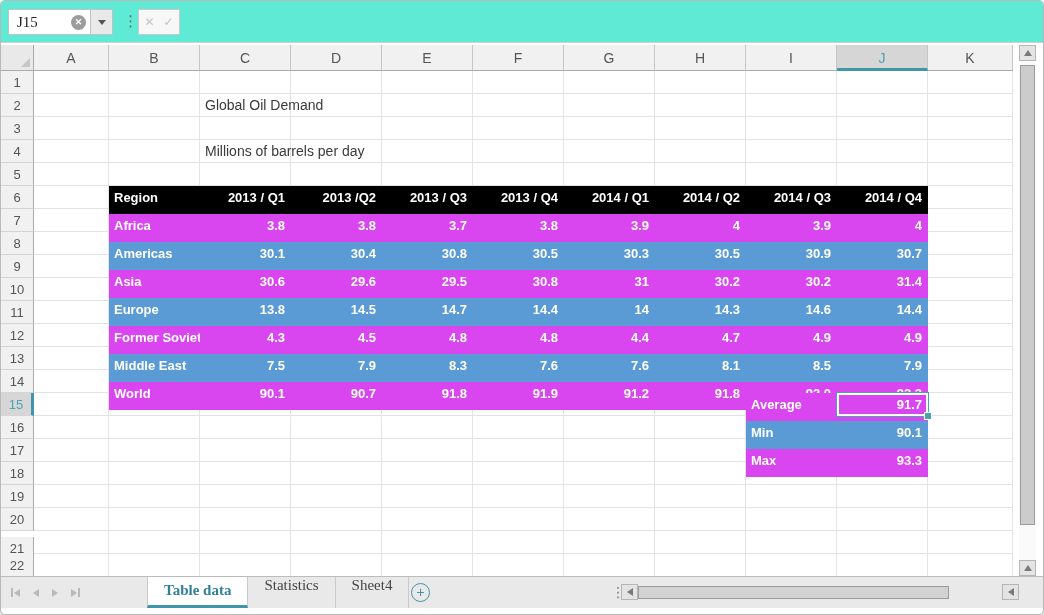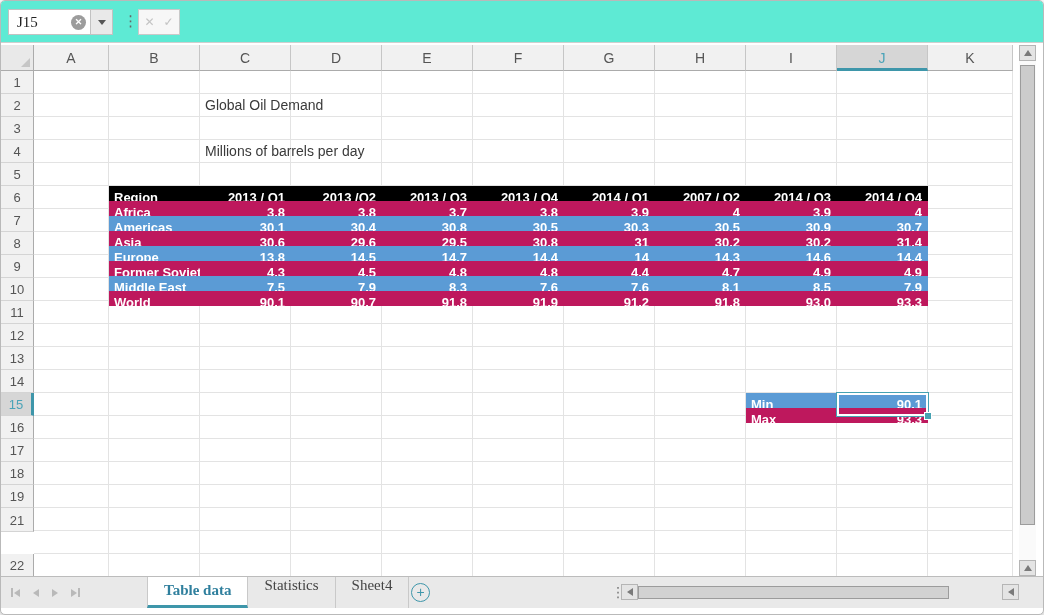--- a/index.html
+++ b/index.html
@@ -46,27 +46,27 @@
     background:#f1f1f1;color:#555;font-size:13px;border-right:1px solid #ababab;
     border-bottom:1px solid #d4d4d4;box-sizing:border-box;z-index:4;}
   .row-h.act-row{background:#d6d6d6;color:#4aa3b8;border-right:3px solid #3e96aa;}
   .vline{position:absolute;top:70px;height:506px;width:1px;background:#e3e3e3;z-index:0;}
   .hline{position:absolute;left:33px;width:979px;height:1px;background:#e3e3e3;z-index:0;}
   .cellText{position:absolute;height:23px;line-height:23px;font-size:14px;color:#3a3a3a;
     white-space:nowrap;z-index:1;}
 
   
   .otable,.stats{position:absolute;z-index:2;font-size:13px;color:#fff;}
-  .trow{display:flex;height:15px;line-height:23px;}
+  .trow{display:flex;height:28px;line-height:23px;}
   .tcell{width:91px;box-sizing:border-box;overflow:hidden;white-space:nowrap;flex:none;}
   .reg{padding-left:5px;text-align:left;font-weight:bold;}
   .num{padding-right:6px;text-align:right;font-weight:600;}
   .thead{background:#000;}
   .thead .tcell{font-weight:bold;}
-  .dark{background:#be185d;}
+  .dark{background:#d946ef;}
   .light{background:#5B9BD5;}
 
   .sel{position:absolute;left:835px;top:391px;width:93px;height:25px;
     border:1px solid #46a2b2;box-sizing:border-box;z-index:3;}
   .sel-in{position:absolute;left:0;top:0;right:0;bottom:0;border:2px solid #fff;}
   .sel-h{position:absolute;right:-4px;bottom:-4px;width:6px;height:6px;background:#46a2b2;
     border:1px solid #fff;}
 
   
   .vscroll{position:absolute;right:7px;top:44px;width:17px;height:531px;background:#fafafa;z-index:5;}
@@ -150,21 +150,21 @@
       <div class="row-h" style="top: 300px;">11</div>
       <div class="row-h" style="top: 323px;">12</div>
       <div class="row-h" style="top: 346px;">13</div>
       <div class="row-h" style="top: 369px;">14</div>
       <div class="row-h act-row" style="top: 392px;">15</div>
       <div class="row-h" style="top: 415px;">16</div>
       <div class="row-h" style="top: 438px;">17</div>
       <div class="row-h" style="top: 461px;">18</div>
       <div class="row-h" style="top: 484px;">19</div>
       <div class="row-h" style="top: 507px;">20</div>
-      <div class="row-h" style="top: 508px;">21</div>
+      <div class="row-h" style="top: 536px;">21</div>
       <div class="row-h" style="top: 553px;">22</div>
       <div class="vline" style="left: 107px;"></div>
       <div class="vline" style="left: 198px;"></div>
       <div class="vline" style="left: 289px;"></div>
       <div class="vline" style="left: 380px;"></div>
       <div class="vline" style="left: 471px;"></div>
       <div class="vline" style="left: 562px;"></div>
       <div class="vline" style="left: 653px;"></div>
       <div class="vline" style="left: 744px;"></div>
       <div class="vline" style="left: 835px;"></div>
@@ -195,21 +195,21 @@
       <div class="cellText" style="left: 204px; top: 139px;">Millions of barrels per day</div>
       <div class="cellText" style="left: 204px; top: 93px;">Global Oil Demand</div>
       <div class="otable" style="left: 108px; top: 185px; width: 819px;">
         <div class="trow thead">
           <div class="tcell reg">Region</div>
           <div class="tcell num">2013 / Q1</div>
           <div class="tcell num">2013 /Q2</div>
           <div class="tcell num">2013 / Q3</div>
           <div class="tcell num">2013 / Q4</div>
           <div class="tcell num">2014 / Q1</div>
-          <div class="tcell num">2007 / Q2</div>
+          <div class="tcell num">2014 / Q2</div>
           <div class="tcell num">2014 / Q3</div>
           <div class="tcell num">2014 / Q4</div>
         </div>
         <div class="trow dark">
           <div class="tcell reg">Africa</div>
           <div class="tcell num">3.8</div>
           <div class="tcell num">3.8</div>
           <div class="tcell num">3.7</div>
           <div class="tcell num">3.8</div>
           <div class="tcell num">3.9</div>
@@ -278,20 +278,24 @@
           <div class="tcell num">90.7</div>
           <div class="tcell num">91.8</div>
           <div class="tcell num">91.9</div>
           <div class="tcell num">91.2</div>
           <div class="tcell num">91.8</div>
           <div class="tcell num">93.0</div>
           <div class="tcell num">93.3</div>
         </div>
       </div>
       <div class="stats" style="left: 745px; top: 392px; width: 182px;">
+        <div class="trow dark">
+          <div class="tcell reg">Average</div>
+          <div class="tcell num">91.7</div>
+        </div>
         <div class="trow light">
           <div class="tcell reg">Min</div>
           <div class="tcell num">90.1</div>
         </div>
         <div class="trow dark">
           <div class="tcell reg">Max</div>
           <div class="tcell num">93.3</div>
         </div>
       </div>
       <div class="sel">

